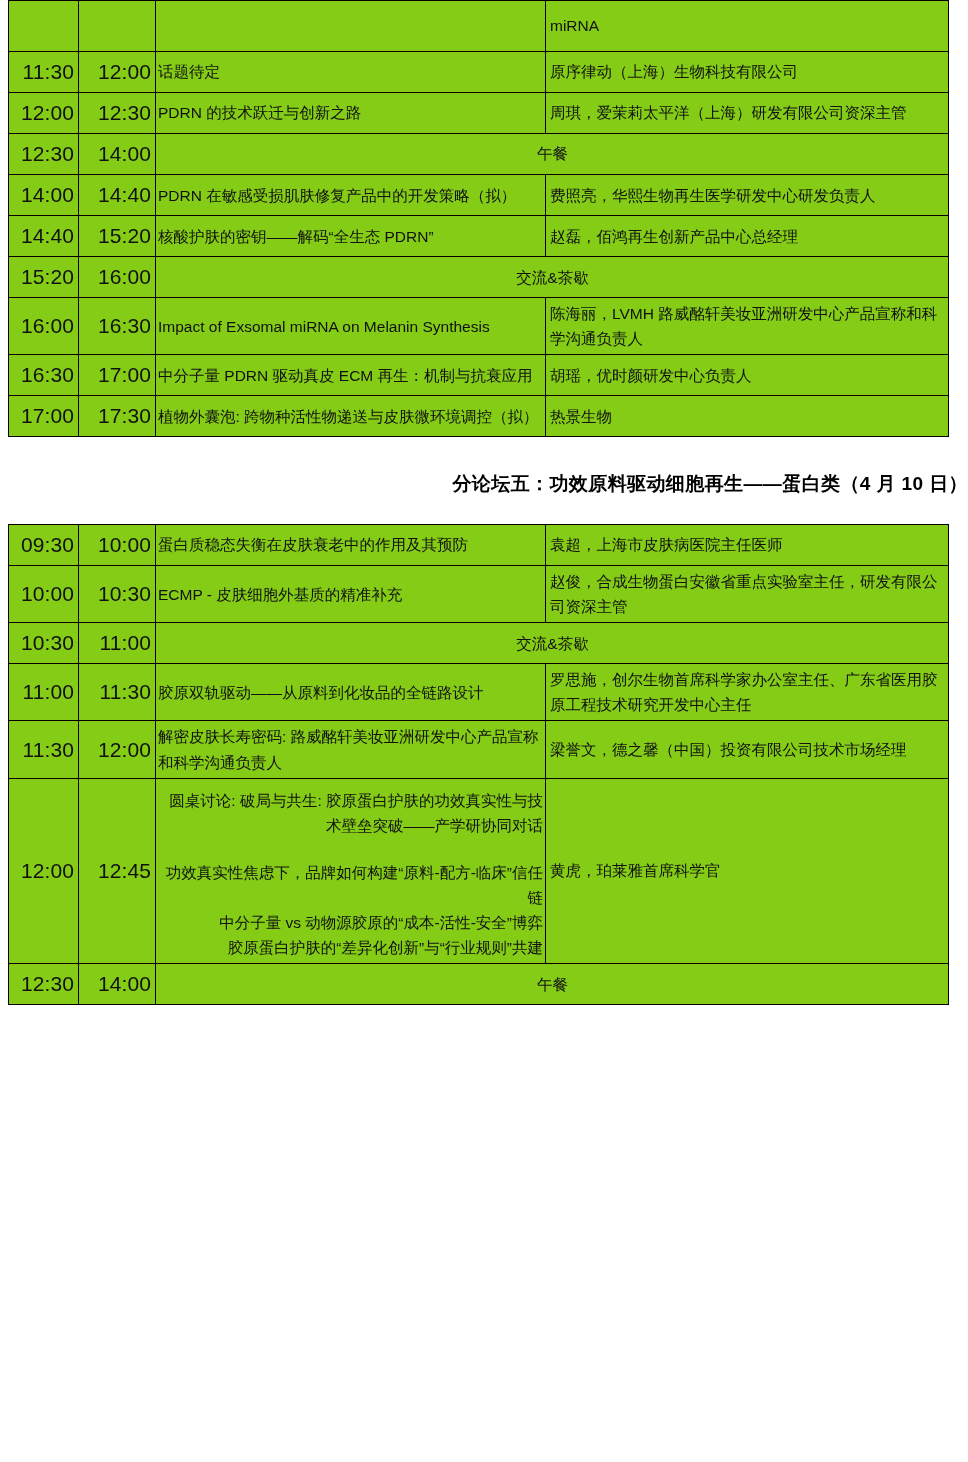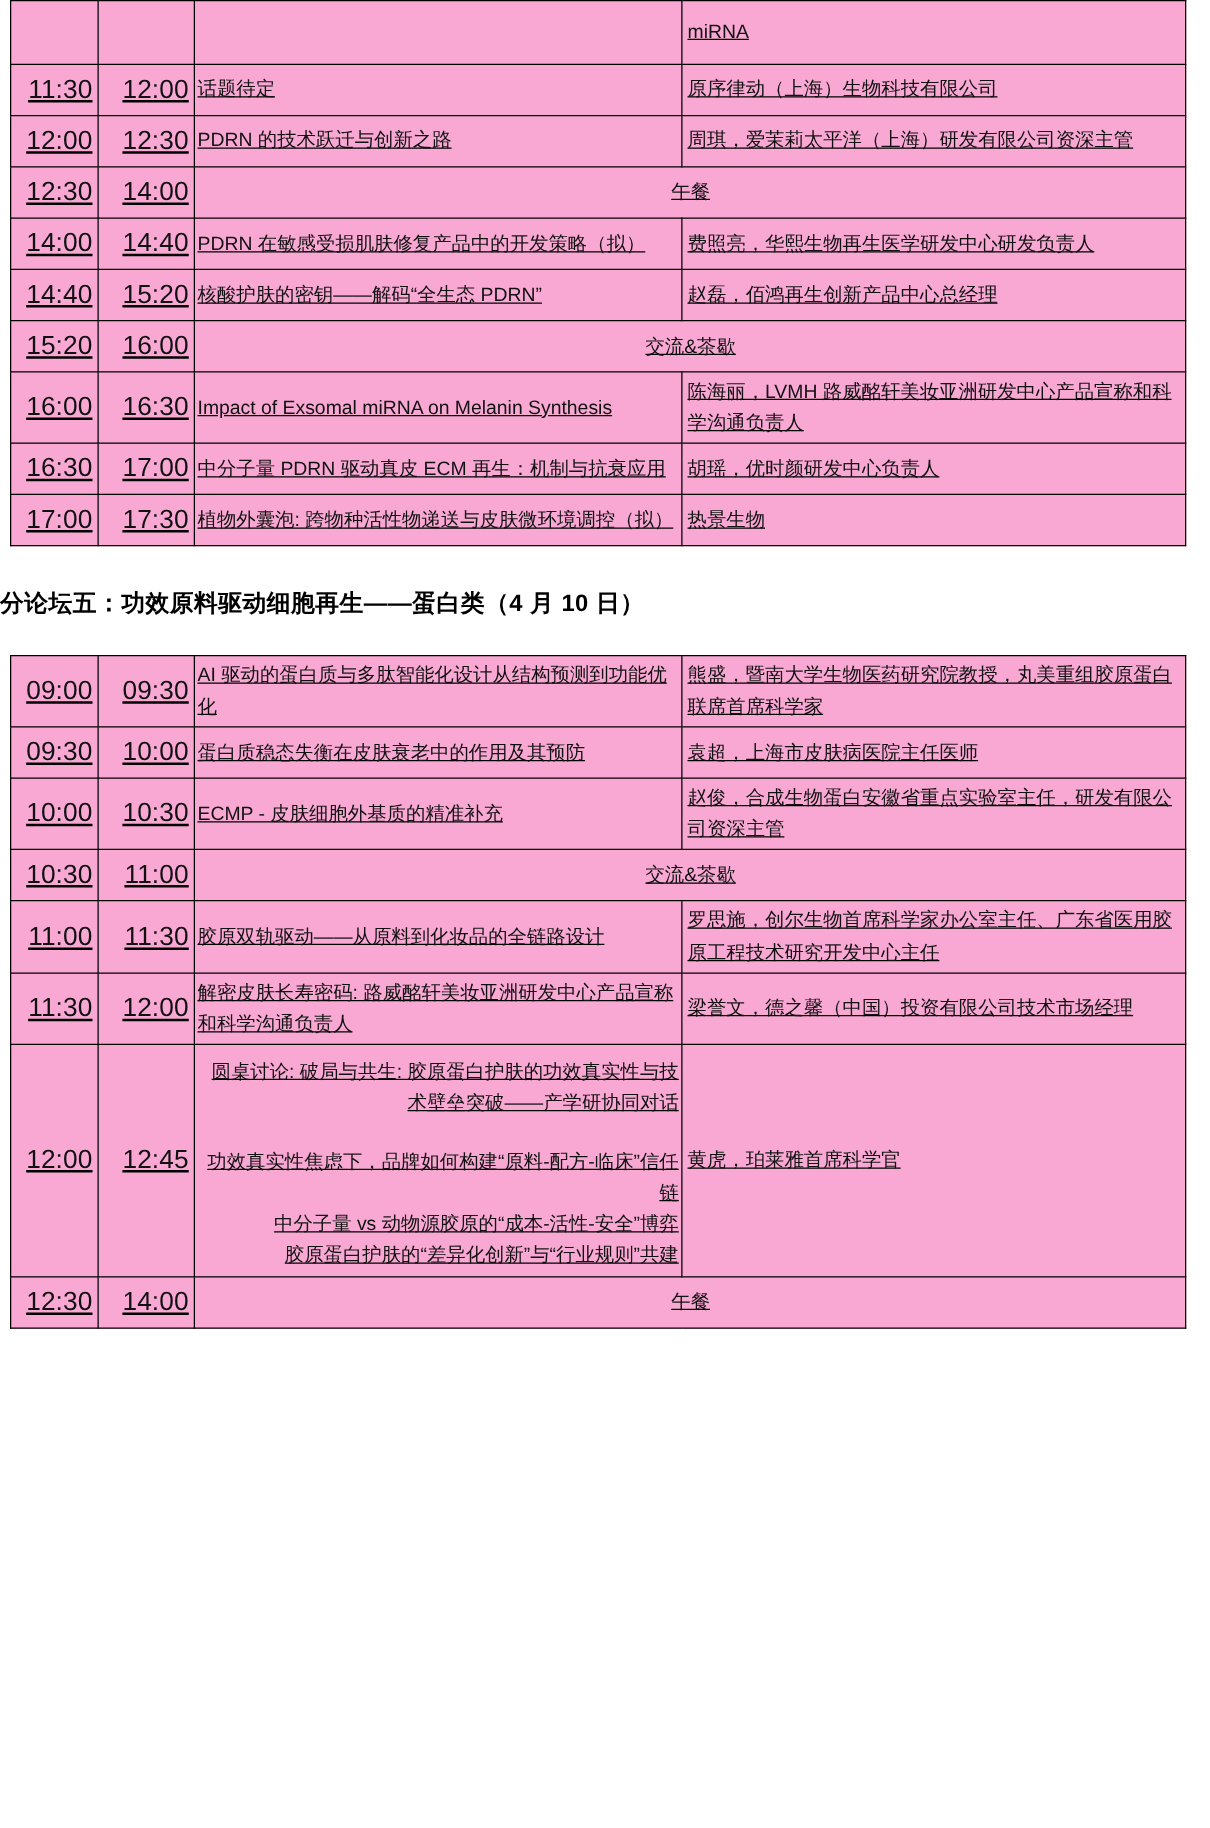--- a/index.html
+++ b/index.html
@@ -22,22 +22,21 @@
     width: 968px;
     height: 1462px;
     box-sizing: border-box;
   }
 
   .agenda-table {
     border-collapse: collapse;
     table-layout: fixed;
     width: 940px;
     margin-left: 8px;
-    background: #f9a8d4;
-    text-decoration: underline;
+    background: #84cc16;
   }
   .agenda-table td {
     border: 1px solid #000000;
     padding: 3px 2px 3px 3px;
     font-size: 15.5px;
     line-height: 1.62;
     vertical-align: middle;
     color: #111;
     word-wrap: break-word;
     overflow-wrap: break-word;
@@ -65,21 +64,21 @@
     padding-left: 4px;
   }
   td.merged {
     text-align: center;
     margin-top: 36px;
   }
 
   .t1-row-head td { height: 44px; }
 
   .section-title {
-    text-align: left;
+    text-align: right;
     font-size: 19px;
     font-weight: bold;
     letter-spacing: 0.4px;
     line-height: 1.4;
     color: #000;
   }
 
   .gap-after-table1 { height: 34px; }
   .gap-title-table  { height: 26px; }
 
@@ -180,26 +179,20 @@
 
   <table class="agenda-table" id="table-two">
     <colgroup>
       <col class="c-start">
         <col class="c-end">
         <col class="c-topic">
         <col class="c-spk">
     </colgroup>
     <tbody id="table-two-body">
         <tr>
-          <td class="time">09:00</td>
-          <td class="time">09:30</td>
-          <td class="topic">AI 驱动的蛋白质与多肽智能化设计从结构预测到功能优化</td>
-          <td class="speaker">熊盛，暨南大学生物医药研究院教授，丸美重组胶原蛋白联席首席科学家</td>
-        </tr>
-        <tr>
           <td class="time">09:30</td>
           <td class="time">10:00</td>
           <td class="topic">蛋白质稳态失衡在皮肤衰老中的作用及其预防</td>
           <td class="speaker">袁超，上海市皮肤病医院主任医师</td>
         </tr>
         <tr>
           <td class="time">10:00</td>
           <td class="time">10:30</td>
           <td class="topic">ECMP - 皮肤细胞外基质的精准补充</td>
           <td class="speaker">赵俊，合成生物蛋白安徽省重点实验室主任，研发有限公司资深主管</td>

